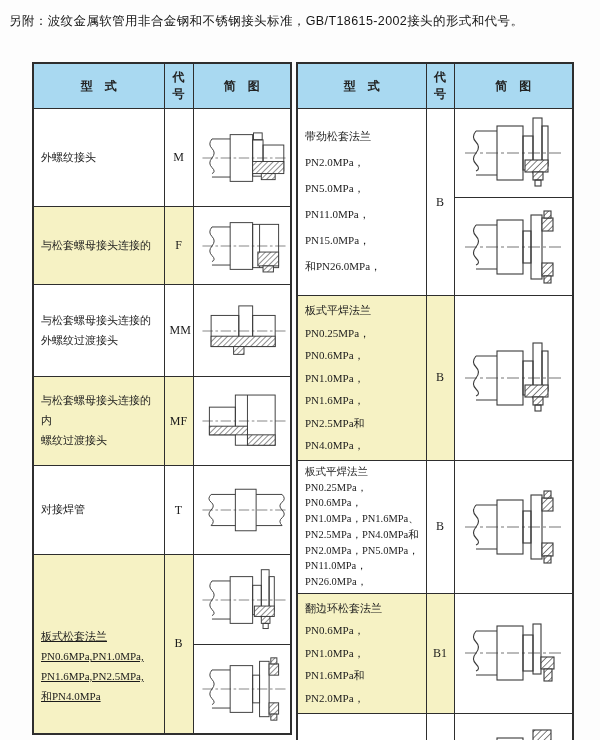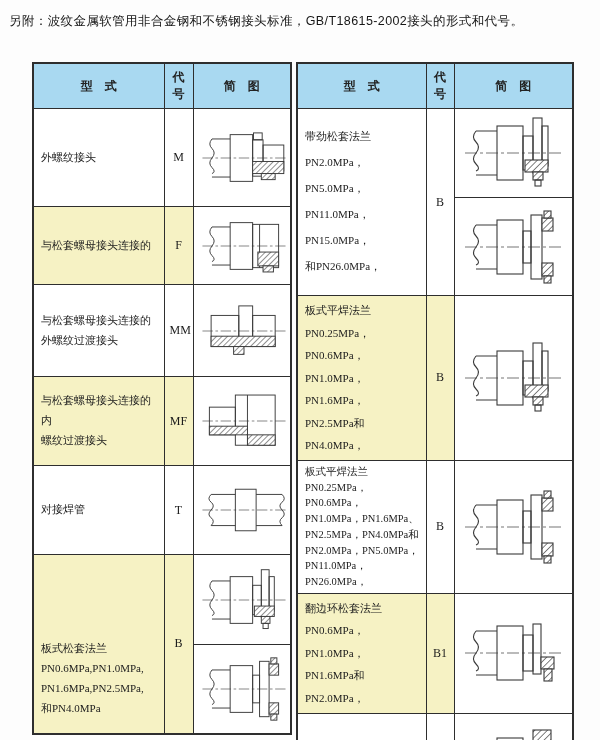--- a/index.html
+++ b/index.html
@@ -36,21 +36,21 @@
   }
   td.code{
     font-family:"Liberation Serif","DejaVu Serif",serif;
     font-size:12px;text-align:center;vertical-align:middle;
   }
   td.hl{background:var(--yellow);}
   td.diag{text-align:center;vertical-align:middle;background:#fff;}
   .t.right td.type{line-height:2.05;}
   .t.right td.type.loose{line-height:2.35;}
   .t.right td.type.tight{line-height:1.5;font-size:10.5px;}
-  td.type.low{vertical-align:bottom;padding-bottom:14px;}
+  td.type.low{vertical-align:bottom;padding-bottom:26px;text-decoration:underline;}
   svg.d{display:inline-block;vertical-align:middle;}
   .t.left  svg.d{width:90px;height:66px;}
   .t.right svg.d{width:104px;height:78px;}
 </style>
 </head>
 <body>
 
 <svg width="0" height="0" style="position:absolute" aria-hidden="true">
   <defs>
     <pattern id="hatch" width="4.5" height="4.5" patternUnits="userSpaceOnUse" patternTransform="rotate(45)">

